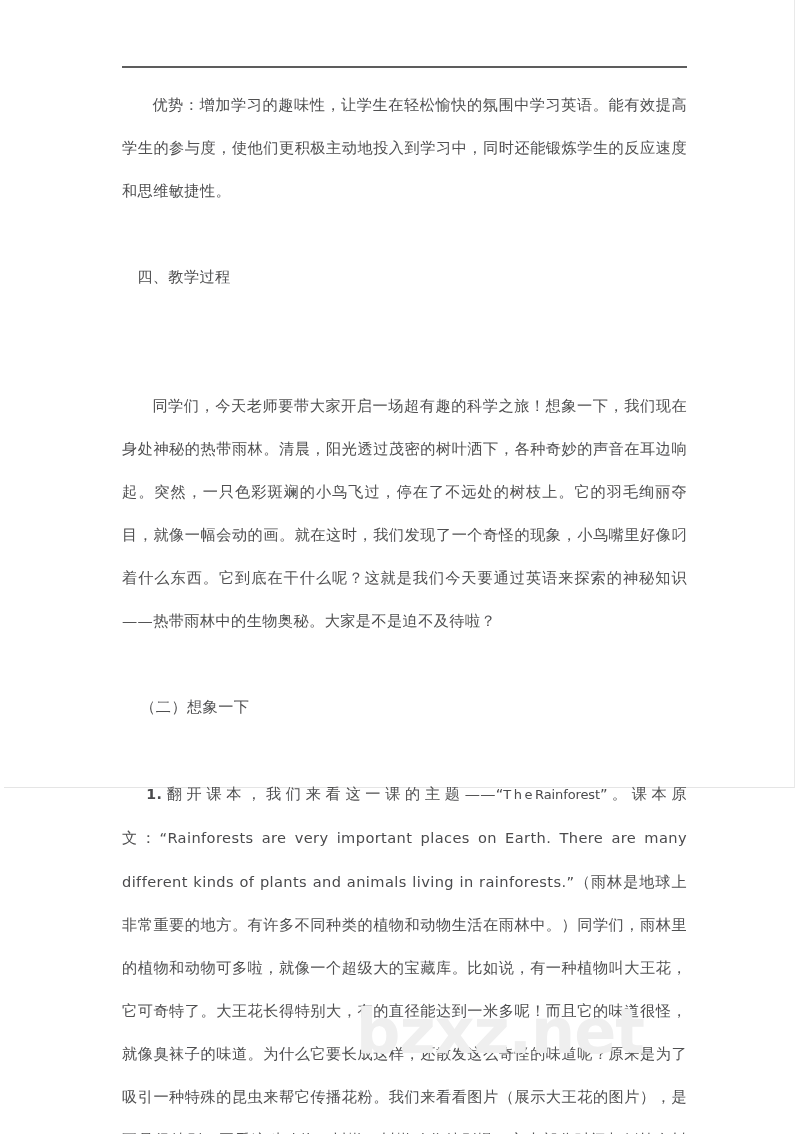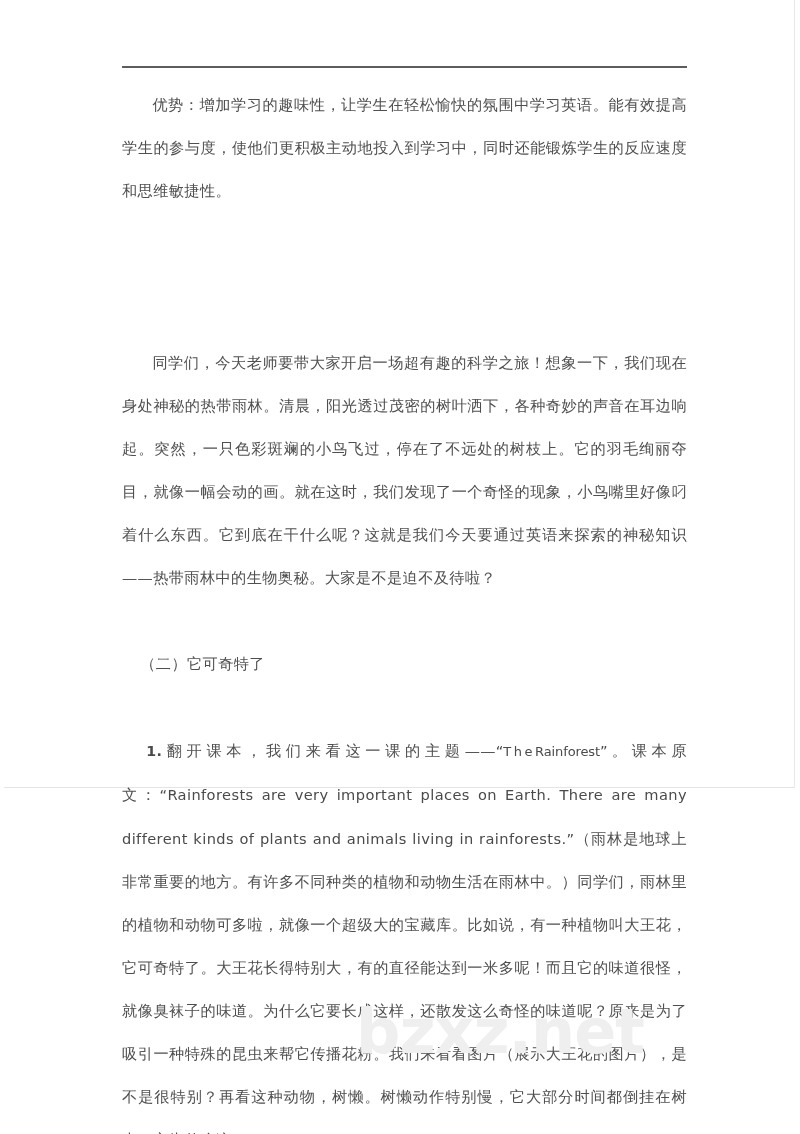--- a/index.html
+++ b/index.html
@@ -128,31 +128,32 @@
 <div class="page-sheet">
 
   <div class="header-rule"></div>
 
   <div class="doc-body">
 
     <p class="para indent">优势：增加学习的趣味性，让学生在轻松愉快的氛围中学习英语。能有效提高学生的参与度，使他们更积极主动地投入到学习中，同时还能锻炼学生的反应速度和思维敏捷性。</p>
 
     <div class="spacer-line"></div>
 
+    <p class="para heading">四、教学过程</p>
 
     <div class="spacer-line"></div>
 
 
     <div class="spacer-line"></div>
 
     <p class="para indent">同学们，今天老师要带大家开启一场超有趣的科学之旅！想象一下，我们现在身处神秘的热带雨林。清晨，阳光透过茂密的树叶洒下，各种奇妙的声音在耳边响起。突然，一只色彩斑斓的小鸟飞过，停在了不远处的树枝上。它的羽毛绚丽夺目，就像一幅会动的画。就在这时，我们发现了一个奇怪的现象，小鸟嘴里好像叼着什么东西。它到底在干什么呢？这就是我们今天要通过英语来探索的神秘知识——热带雨林中的生物奥秘。大家是不是迫不及待啦？</p>
 
     <div class="spacer-line"></div>
 
-    <p class="para sub">（二）它可奇特了</p>
+    <p class="para sub">（二）想象一下</p>
 
     <div class="spacer-line"></div>
 
     <p class="para item"><span class="num">1.</span><span>翻开课本，我们来看这一课的主题——</span><span class="en-quote">“</span><span class="en wide-gap">The</span><span class="en">Rainforest</span><span class="en-quote">”</span><span>。课本原文：</span><span class="en-block">“Rainforests are very important places on Earth. There are many different kinds of plants and animals living in rainforests.”</span><span>（雨林是地球上非常重要的地方。有许多不同种类的植物和动物生活在雨林中。）同学们，雨林里的植物和动物可多啦，就像一个超级大的宝藏库。比如说，有一种植物叫大王花，它可奇特了。大王花长得特别大，有的直径能达到一米多呢！而且它的味道很怪，就像臭袜子的味道。为什么它要长成这样，还散发这么奇怪的味道呢？原来是为了吸引一种特殊的昆虫来帮它传播花粉。我们来看看图片（展示大王花的图片），是不是很特别？再看这种动物，树懒。树懒动作特别慢，它大部分时间都倒挂在树上。它为什么这</span></p>
 
   </div>
 
   <div class="watermark">bzxz.net</div>
 
 </div>

